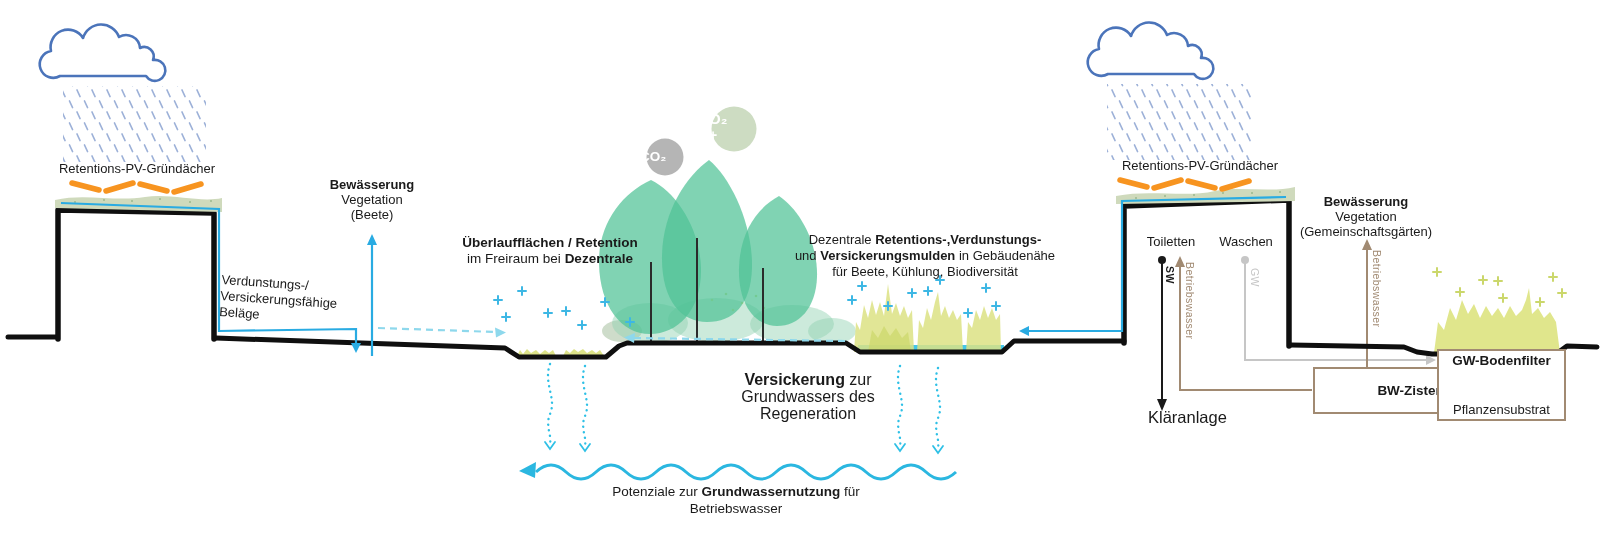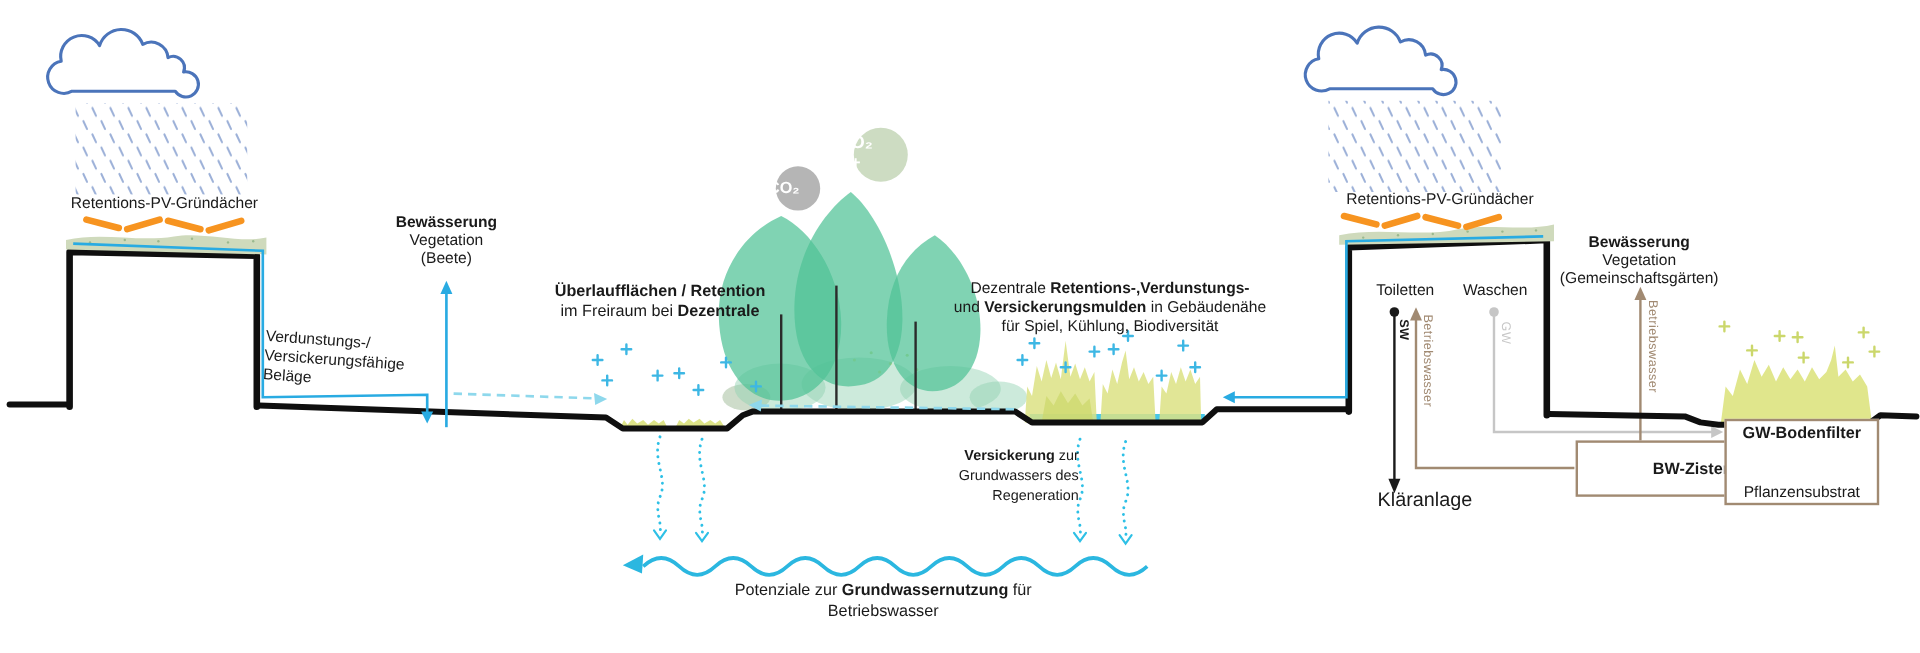--- a/index.html
+++ b/index.html
@@ -237,24 +237,24 @@
     <span>CO₂</span>
   </div>
   <div class="gas" style="left:709px;top:111px;width:50px;font-size:15px;line-height:16px;">
     <span>O₂</span><br>
     <span style="font-size:14px;">+</span>
   </div>
 
   <div class="lbl" style="left:785px;top:232px;width:280px;line-height:16px;">
     <span>Dezentrale </span><b>Retentions-,Verdunstungs-</b><br>
     <span>und </span><b>Versickerungsmulden</b><span> in Gebäudenähe</span><br>
-    <span>für Spiel, Kühlung, Biodiversität</span>
-  </div>
-
-  <div class="lbl" style="left:765px;top:371px;width:134px;font-size:12px;line-height:17px;text-align:right;">
+    <span>für Beete, Kühlung, Biodiversität</span>
+  </div>
+
+  <div class="lbl" style="left:741px;top:371px;width:134px;font-size:16px;line-height:17px;">
     <b>Versickerung</b><span> zur</span><br>
     <span>Grundwassers des</span><br>
     <span>Regeneration</span>
   </div>
 
   <div class="lbl" style="left:586px;top:483px;width:300px;font-size:13.5px;line-height:17px;">
     <span>Potenziale zur </span><b>Grundwassernutzung</b><span> für</span><br>
     <span>Betriebswasser</span>
   </div>
 

